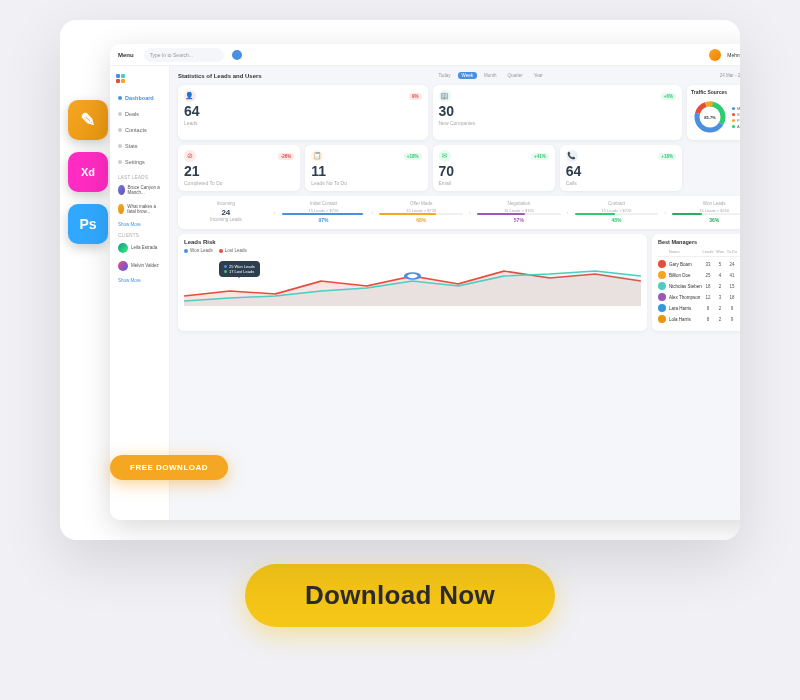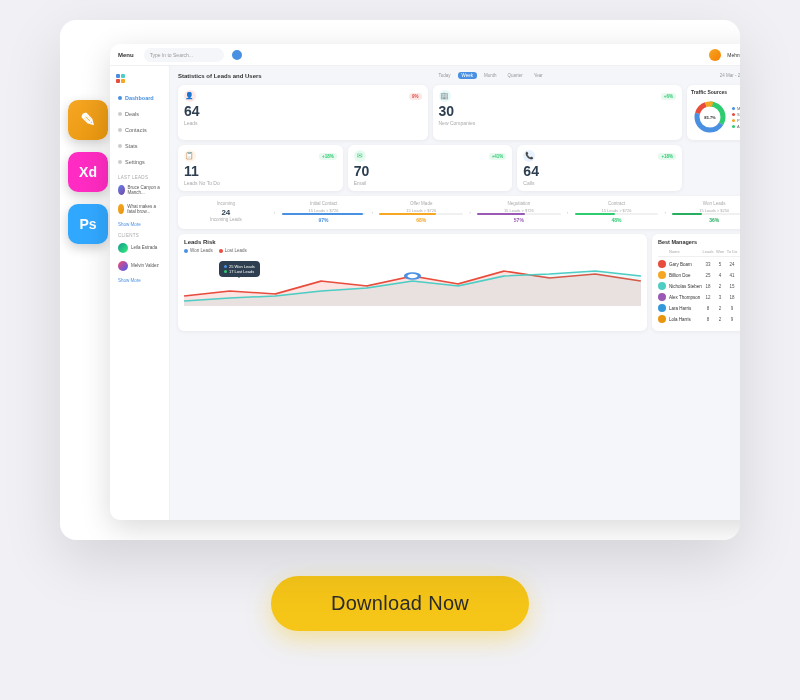--- a/index.html
+++ b/index.html
@@ -460,27 +460,27 @@
       cursor: pointer;
       box-shadow: 0 4px 15px rgba(245,166,35,0.5);
     }
 
     
     .download-now-btn {
       background: #f5c518;
       border: none;
       border-radius: 35px;
       padding: 16px 60px;
-      font-size: 20px;
-      font-weight: 400;
+      font-size: 26px;
+      font-weight: 700;
       color: #2c2c2c;
       cursor: pointer;
       box-shadow: 0 8px 25px rgba(245,197,24,0.4);
       letter-spacing: 0.3px;
-      margin-top: 12px;
+      margin-top: 0;
     }
 
     
     .chart-tooltip {
       position: absolute;
       background: #2c3e50;
       color: #fff;
       border-radius: 4px;
       padding: 3px 5px;
       font-size: 4px;
@@ -501,21 +501,21 @@
   </style>
 </head>
 <body>
 
 <div class="main-container">
 
   <div class="preview-card">
 
     <div class="tools-column">
       <div class="tool-icon tool-sketch">✎</div>
-      <div class="tool-icon tool-xd" style="font-size:14px;">Xd</div>
+      <div class="tool-icon tool-xd" style="font-size:11px;">Xd</div>
       <div class="tool-icon tool-ps" style="font-size:14px;">Ps</div>
     </div>
 
     <div class="app-window">
 
       <div class="app-topbar">
         <span class="topbar-menu">Menu</span>
         <div class="topbar-search">
           <span>Type In to Search...</span>
         </div>
@@ -640,20 +640,28 @@
                   </div>
                   <div style="display:flex; align-items:center; gap:2px; font-size:4px; color:#666;">
                     <div style="width:3px;height:3px;border-radius:50%;background:#2ecc71;"></div>App 33.6%
                   </div>
                 </div>
               </div>
             </div>
           </div>
 
           <div class="stat-cards2">
+            <div class="stat-card">
+              <div class="stat-icon-row">
+                <div class="stat-icon" style="background:#ffe8e8; font-size:7px; color:#e74c3c;">⊘</div>
+                <span class="stat-badge badge-red">-26%</span>
+              </div>
+              <div class="stat-number">21</div>
+              <div class="stat-label">Completed To Do</div>
+            </div>
             <div class="stat-card">
               <div class="stat-icon-row">
                 <div class="stat-icon" style="background:#fef5e8; font-size:7px; color:#f5a623;">📋</div>
                 <span class="stat-badge badge-green">+18%</span>
               </div>
               <div class="stat-number">11</div>
               <div class="stat-label">Leads No To Do</div>
             </div>
             <div class="stat-card">
               <div class="stat-icon-row">
@@ -831,18 +839,19 @@
               </div>
             </div>
           </div>
 
         </div>
 
       </div>
 
     </div>
 
+    <button class="free-download-btn">FREE DOWNLOAD</button>
 
   </div>
 
   <button class="download-now-btn">Download Now</button>
 
 </div>
 
 </body></html>

